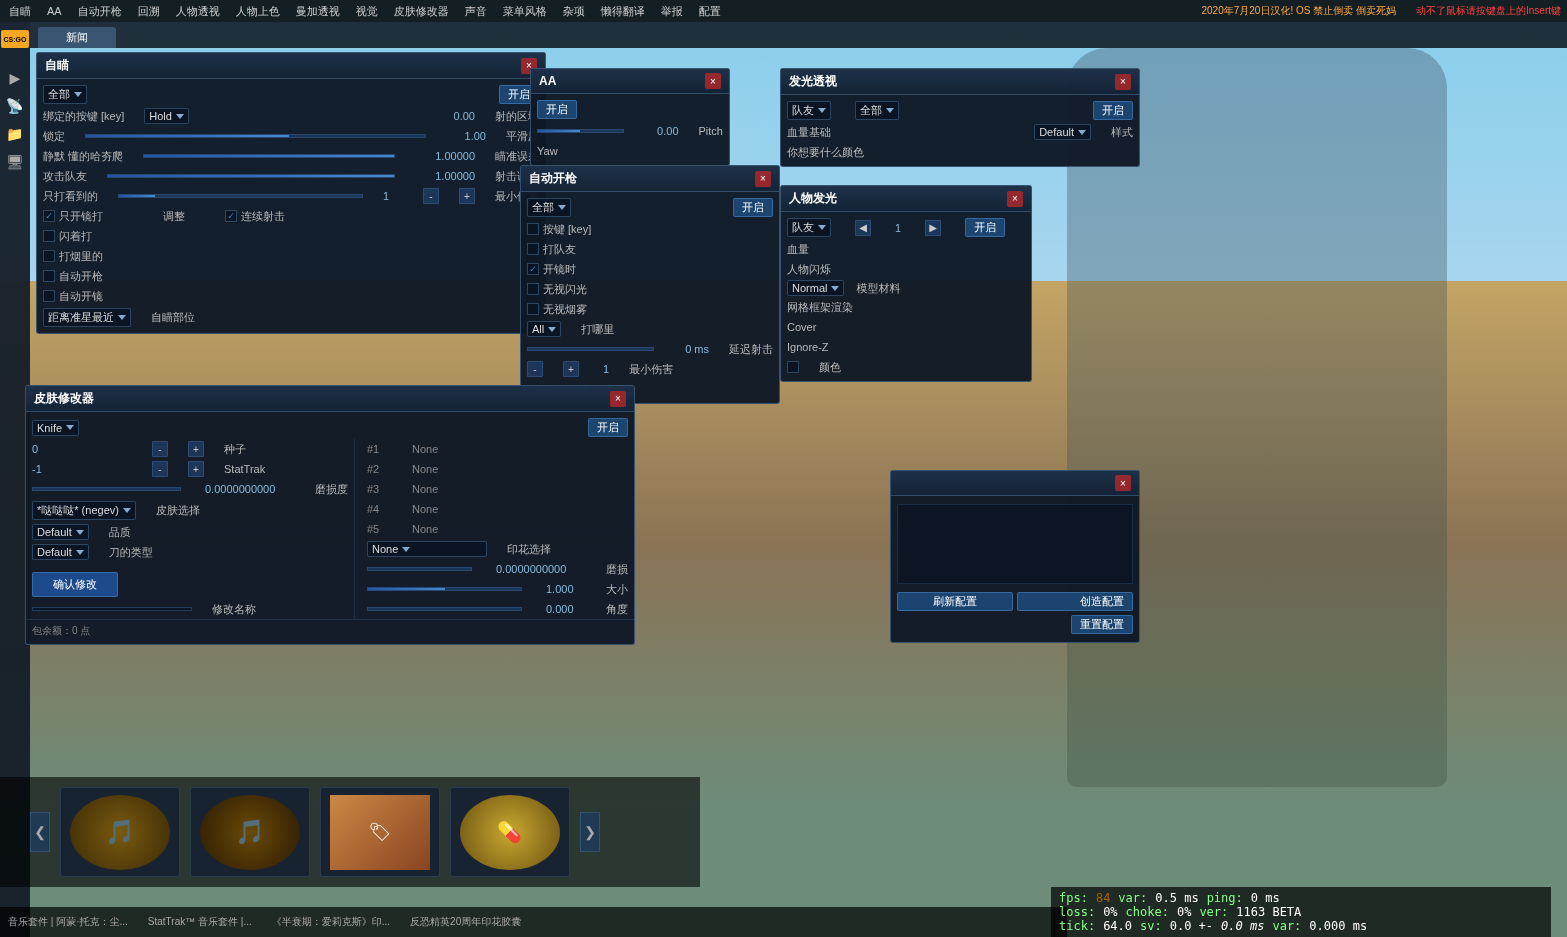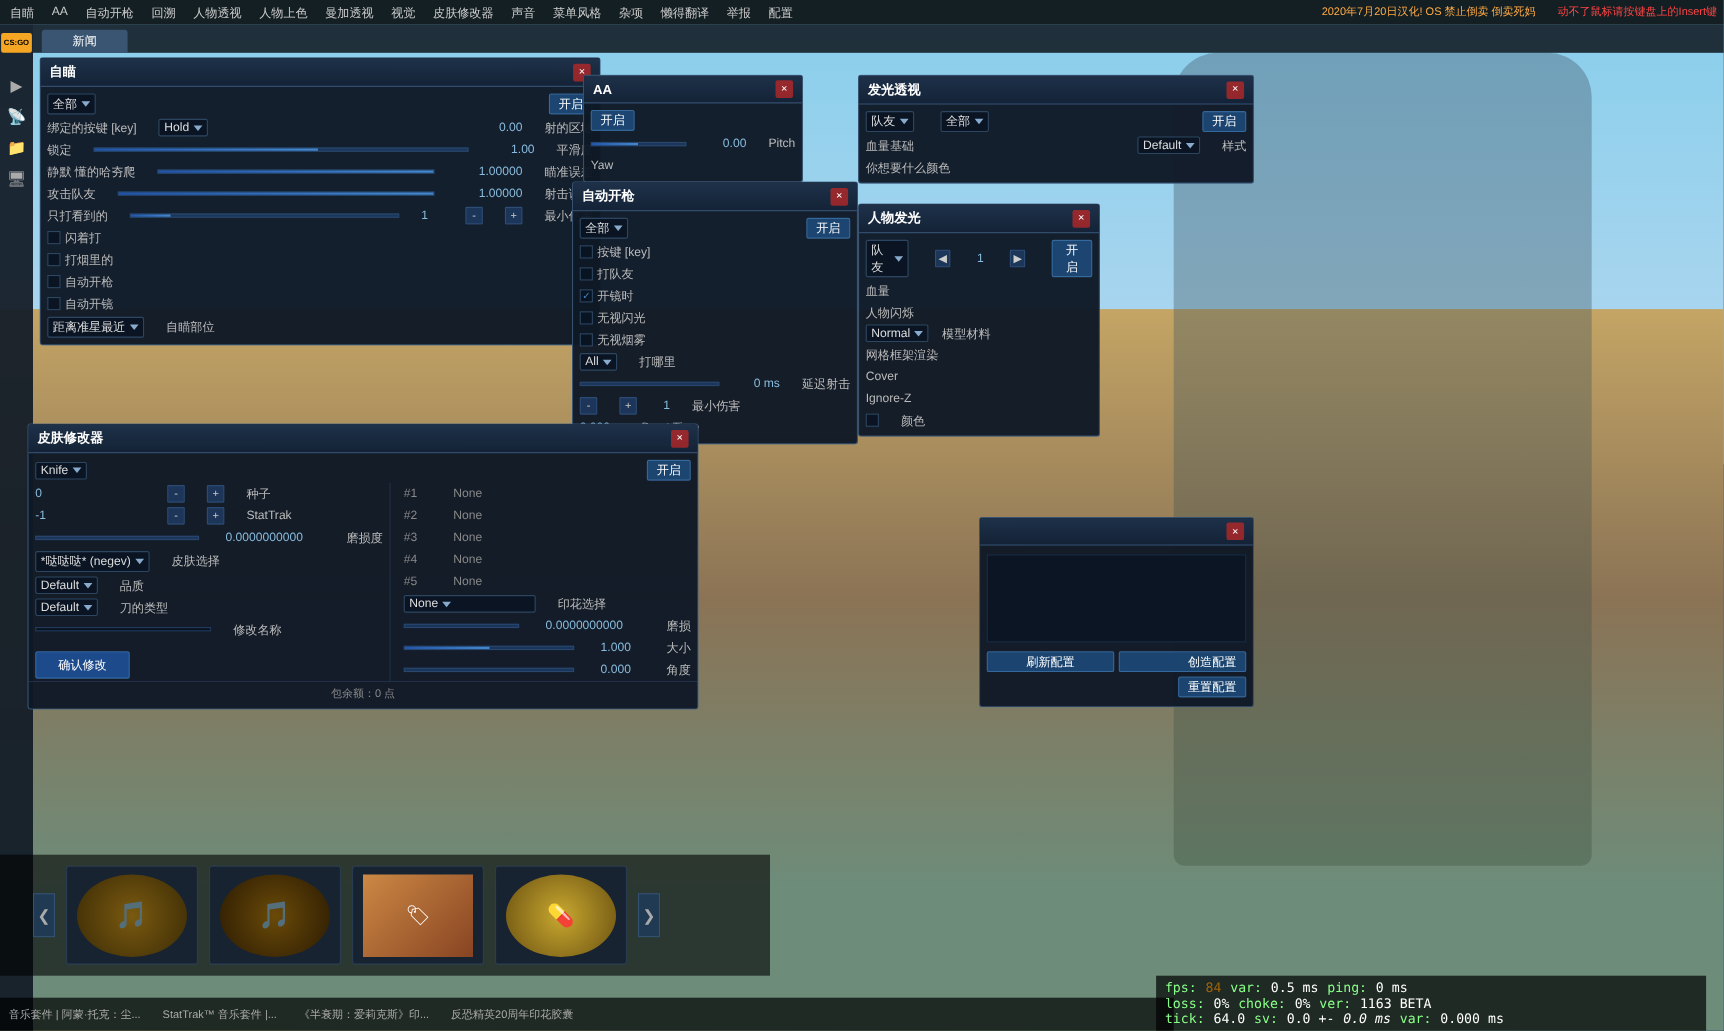--- a/index.html
+++ b/index.html
@@ -242,21 +242,21 @@
     
     .panel-glow {
       left: 780px;
       top: 68px;
       width: 360px;
     }
     
     .panel-playerglow {
       left: 780px;
       top: 185px;
-      width: 220px;
+      width: 252px;
     }
     
     .panel-skin {
       left: 25px;
       top: 385px;
       width: 610px;
     }
     
     .panel-config {
       left: 890px;
@@ -462,20 +462,31 @@
           <div class="slider-fill" style="width:15%;"></div>
         </div>
       <span style="color:#88bbdd;min-width:20px;">1</span>
       <div class="btn-small">-</div>
       <div class="btn-small">+</div>
       <span class="panel-label">最小伤害</span>
     </div>
 
     <div class="panel-row">
       <div class="checkbox-item">
+        <div class="checkbox checked"></div>
+        <span class="panel-label">只开镜打</span>
+      </div>
+      <span style="margin-left:40px;color:#bbb;">调整</span>
+      <div class="checkbox-item" style="margin-left:20px;">
+        <div class="checkbox checked"></div>
+        <span class="panel-label">连续射击</span>
+      </div>
+    </div>
+    <div class="panel-row">
+      <div class="checkbox-item">
         <div class="checkbox"></div>
         <span class="panel-label">闪着打</span>
       </div>
     </div>
     <div class="panel-row">
       <div class="checkbox-item">
         <div class="checkbox"></div>
         <span class="panel-label">打烟里的</span>
       </div>
     </div>
@@ -737,27 +748,27 @@
         </div>
 
         <div class="panel-row">
           <div class="dropdown">
             <span>Default</span>
             <span class="dropdown-arrow"></span>
           </div>
           <span class="panel-label">刀的类型</span>
         </div>
 
+        <div class="panel-row" style="margin-top:8px;">
+          <button class="btn-enable" style="background:rgba(30,80,150,0.9);padding:4px 20px;">确认修改</button>
+        </div>
+
         <div class="panel-row">
           <div class="input-field" style="width:160px;"></div>
           <span class="panel-label">修改名称</span>
-        </div>
-
-        <div class="panel-row" style="margin-top:8px;">
-          <button class="btn-enable" style="background:rgba(30,80,150,0.9);padding:4px 20px;">确认修改</button>
         </div>
       </div>
 
       <div style="width:280px;border-left:1px solid rgba(60,100,150,0.3);padding-left:6px;">
 
         <div class="panel-row">
           <span style="color:#888;min-width:25px;">#1</span>
           <span class="none-tag">None</span>
         </div>
         <div class="panel-row">
@@ -804,21 +815,21 @@
         <div class="panel-row">
           <div class="slider-bar">
               <div class="slider-fill" style="width:0%;"></div>
             </div>
           <span style="color:#88bbdd;margin-left:4px;min-width:40px;">0.000</span>
           <span class="panel-label">角度</span>
         </div>
       </div>
     </div>
 
-    <div class="panel-row" style="justify-content:center;padding-top:4px;border-top:1px solid rgba(60,100,150,0.3);">
+    <div class="panel-row" style="justify-content:flex-start;padding-top:4px;border-top:1px solid rgba(60,100,150,0.3);">
       <span style="color:#888;font-size:10px;">包余额：0 点</span>
     </div>
   </div>
 </div>
 
 <div class="panel panel-config">
   <div class="panel-header">
     <span class="panel-title"></span>
     <button class="close-btn">×</button>
   </div>

